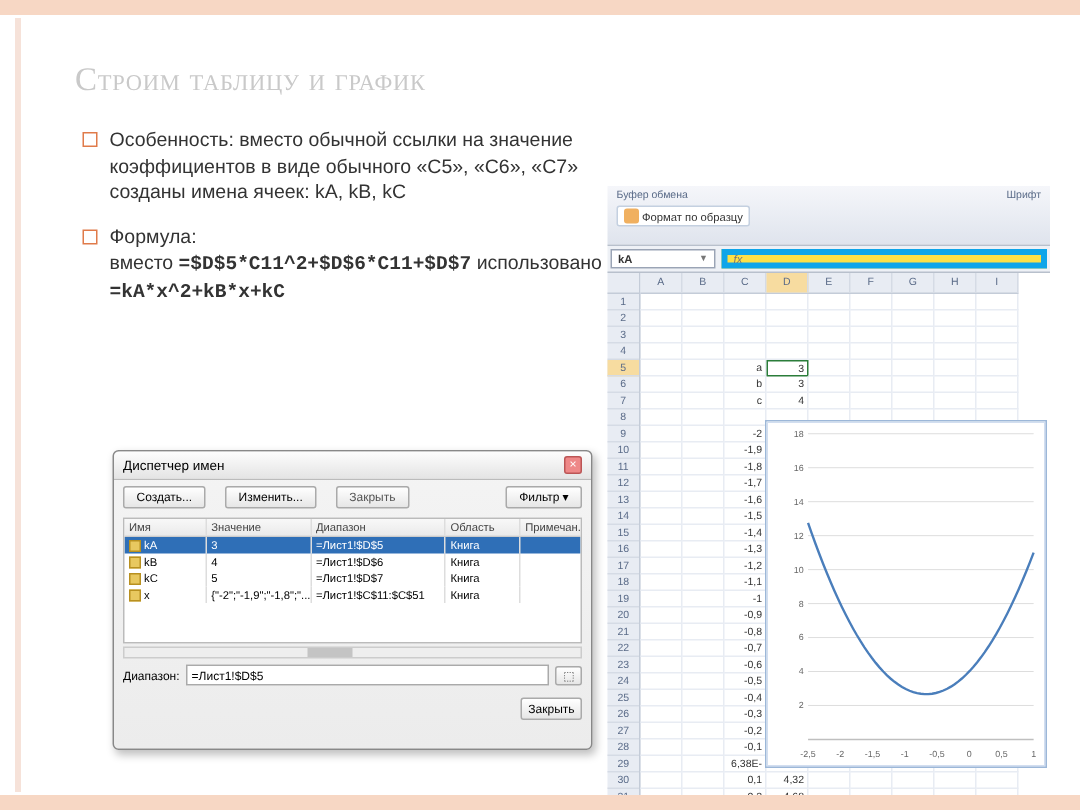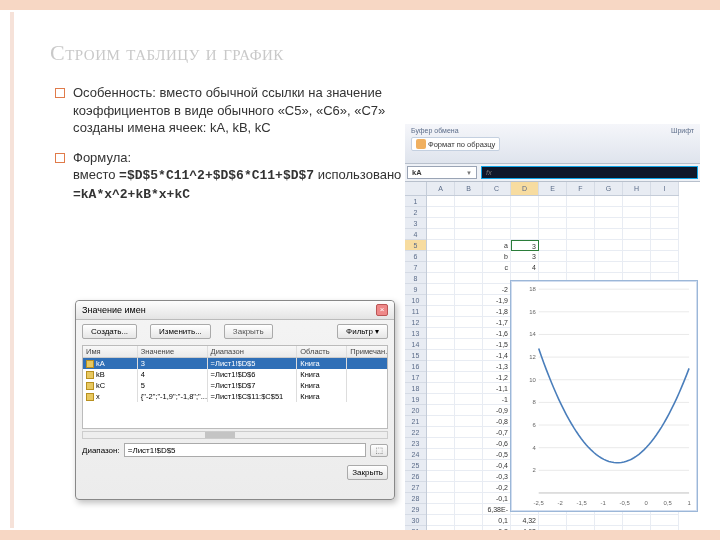--- a/index.html
+++ b/index.html
@@ -119,21 +119,21 @@
     height:40px; background:linear-gradient(#f5f6fa,#dfe4ed);
     border-bottom:1px solid #b8c0cc;
     padding:3px 6px;
   }
   .xl-ribbon .rib-top{ display:flex; gap:10px; color:#5a6b88; font-size:7px;}
   .xl-ribbon .paint { display:inline-flex; align-items:center; gap:2px; margin-top:3px; padding:1px 4px; border:1px solid #c4d0e0; border-radius:2px; background:#fff;}
   .xl-ribbon .paint .brush{ width:10px;height:10px;background:#f0b060;border-radius:2px;}
   .xl-namebox { display:flex; border-bottom:1px solid #b8c0cc; background:#eef1f6; height:18px; align-items:stretch;}
   .xl-namebox .nb{ width:70px; border:1px solid #9aa4b5; background:#fff; margin:2px; display:flex; align-items:center; padding:0 4px; font-weight:bold;}
   .xl-namebox .nb .dd{ margin-left:auto; font-size:6px; color:#777;}
-  .xl-namebox .fxwrap{ flex:1; margin:2px; border:1px solid #0ea5e9; background:#0f172a; display:flex; align-items:center;}
+  .xl-namebox .fxwrap{ flex:1; margin:2px; border:4px solid #0ea5e9; background:#fde047; display:flex; align-items:center;}
   .xl-namebox .fx{ font-style:italic; color:#777; padding:0 4px;}
 
   .xl-grid { display:flex; height:360px; }
   .xl-rows { width:22px; background:#e8ecf3; border-right:1px solid #c4ccd8;}
   .xl-rows div { height:11px; border-bottom:1px solid #d5dbe5; text-align:center; font-size:7px; line-height:11px; color:#5a6b88;}
   .xl-rows div.hi { background:#f7dca0; }
   .xl-cols-wrap { flex:1; position:relative; }
   .xl-cols { display:flex; height:14px; background:#e8ecf3; border-bottom:1px solid #c4ccd8;}
   .xl-cols div { width:28px; border-right:1px solid #d5dbe5; text-align:center; font-size:7px; line-height:14px; color:#5a6b88;}
   .xl-cols div.hi { background:#f7dca0; }
@@ -171,21 +171,21 @@
       <span>Формула:</span><br>
       <span>вместо </span>
       <span class="mono">=$D$5*C11^2+$D$6*C11+$D$7</span>
       <span> использовано </span>
       <span class="mono">=kA*x^2+kB*x+kC</span>
     </div>
   </div>
 
   <div class="dlg">
     <div class="dlg-title">
-      <span>Значение имен</span>
+      <span>Диспетчер имен</span>
       <span class="dlg-close">×</span>
     </div>
     <div class="dlg-toolbar">
       <span class="dlg-btn on">Создать...</span>
       <span class="dlg-btn on">Изменить...</span>
       <span class="dlg-btn">Закрыть</span>
       <span class="dlg-btn on filter">
         <span>Фильтр</span>
         <span>▾</span>
       </span>

